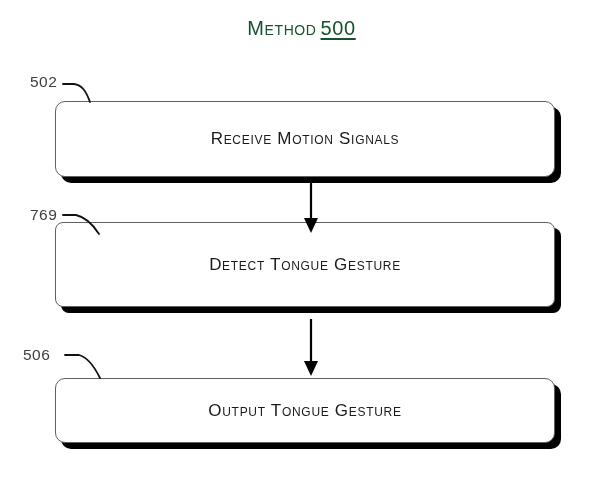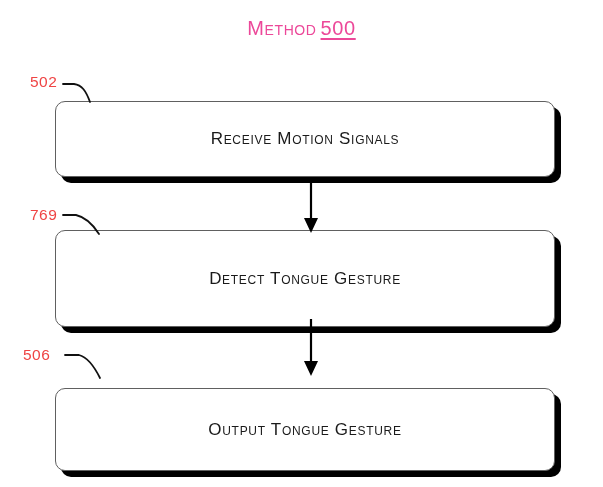--- a/index.html
+++ b/index.html
@@ -17,21 +17,21 @@
   }
   .fig-title {
     position: absolute;
     top: 17px;
     left: 0;
     width: 100%;
     text-align: center;
     font-size: 20px;
     font-variant: small-caps;
     letter-spacing: 0.6px;
-    color: #ec4899;
+    color: #14532d;
     white-space: nowrap;
   }
   .fig-title .num {
     font-variant: normal;
     text-decoration: underline;
     text-decoration-thickness: 1.5px;
     text-underline-offset: 3px;
     margin-left: 4px;
   }
   .flow-box {
@@ -46,26 +46,26 @@
     align-items: center;
     justify-content: center;
     font-size: 17px;
     font-variant: small-caps;
     letter-spacing: 0.7px;
     color: #1a1a1a;
     text-align: right;
     box-sizing: border-box;
   }
   .box-502 { top: 101px; height: 76px; }
-  .box-504 { top: 230px; height: 97px; }
-  .box-506 { top: 388px; height: 83px; }
+  .box-504 { top: 222px; height: 85px; border-radius: 8px; }
+  .box-506 { top: 378px; height: 65px; }
   .ref-label {
     position: absolute;
     font-size: 15.5px;
-    color: #ef4444;
+    color: #404040;
     letter-spacing: 0.5px;
   }
   .ref-502 { top: 73px;  left: 30px; }
   .ref-504 { top: 206px; left: 30px; }
   .ref-506 { top: 346px; left: 23px; }
   svg.overlay {
     position: absolute;
     top: 0;
     left: 0;
     width: 603px;

